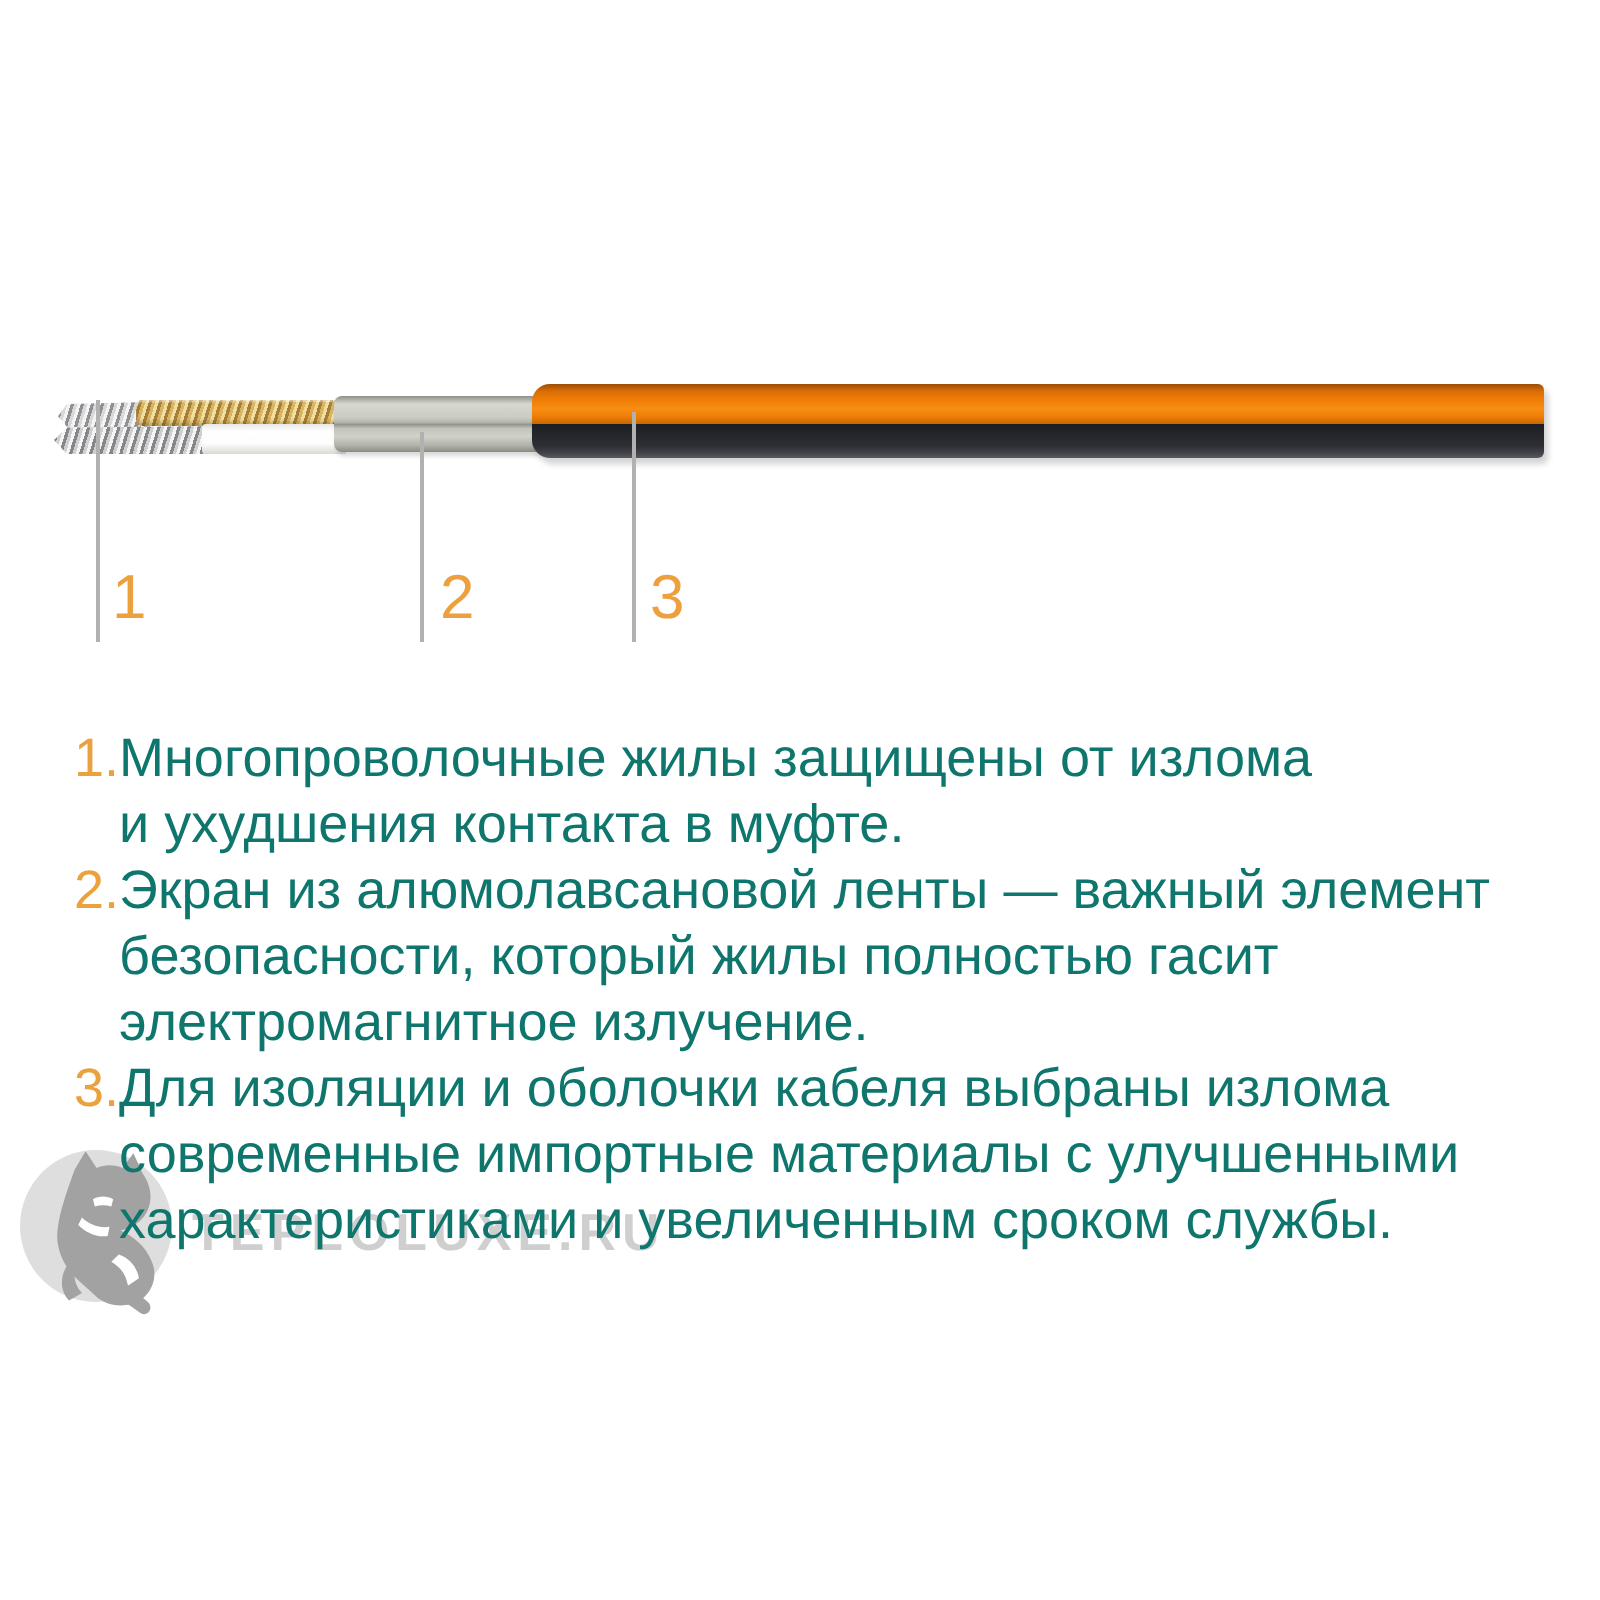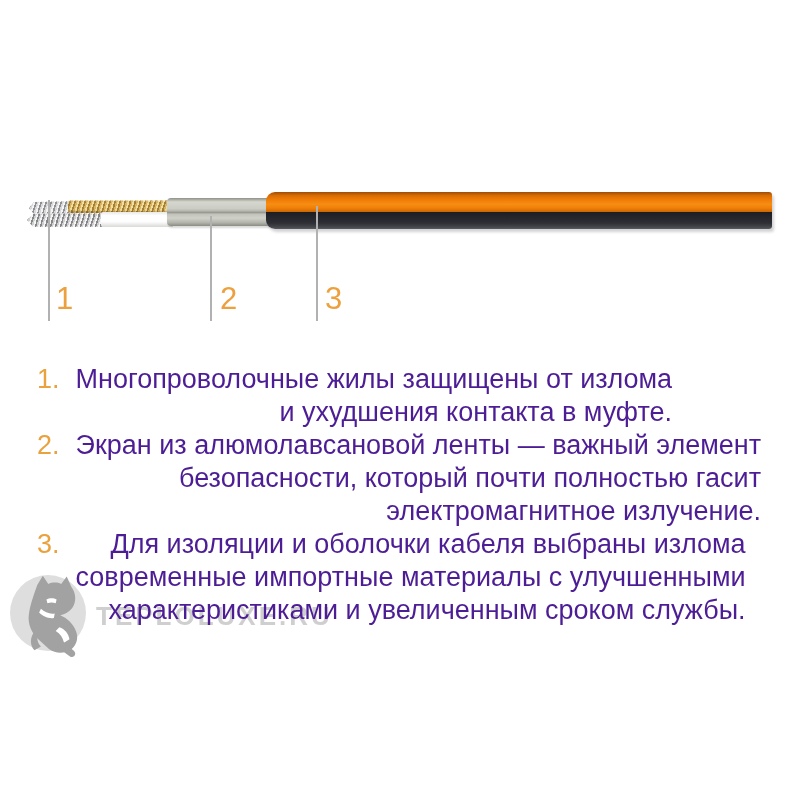--- a/index.html
+++ b/index.html
@@ -52,21 +52,21 @@
     background:#dadada;opacity:.9;}
   .wm-cat{position:absolute;left:6px;top:572px;width:92px;height:92px;}
   .wm-text{position:absolute;left:96px;top:601px;font-size:26px;font-weight:700;
     color:#bfbfbf;opacity:.75;letter-spacing:3px;}
 
   
   .features{position:absolute;left:37px;top:363px;width:730px;z-index:2;
     display:flex;flex-direction:column;margin:0;padding:0;list-style:none;}
   .feature-item{display:flex;align-items:flex-start;font-size:27px;line-height:33px;}
   .feature-num{flex:0 0 22px;color:#e9a23d;}
-  .feature-text{color:#4c1d95;white-space:pre-line;margin-left:16px;text-align:right;}
+  .feature-text{color:#0f766e;white-space:pre-line;margin-left:0;}
 </style>
 </head>
 <body>
 
 <div class="stage">
 
   <div class="watermark">
     <div class="wm-circle"></div>
     <svg class="wm-cat" viewBox="0 0 100 100">
       <path fill="#a2a2a2" d="M34,14 L40,4 L46,13 C50,11 56,11 60,13 L66,5 L71,16
@@ -105,21 +105,21 @@
 
   <ol class="features">
     <li class="feature-item">
       <span class="feature-num">1.</span>
       <span class="feature-text">Многопроволочные жилы защищены от излома
 и ухудшения контакта в муфте.</span>
     </li>
     <li class="feature-item">
       <span class="feature-num">2.</span>
       <span class="feature-text">Экран из алюмолавсановой ленты — важный элемент
-безопасности, который почти полностью гасит
+безопасности, который жилы полностью гасит
 электромагнитное излучение.</span>
     </li>
     <li class="feature-item">
       <span class="feature-num">3.</span>
       <span class="feature-text">Для изоляции и оболочки кабеля выбраны излома
 современные импортные материалы с улучшенными
 характеристиками и увеличенным сроком службы.</span>
     </li>
   </ol>
 

